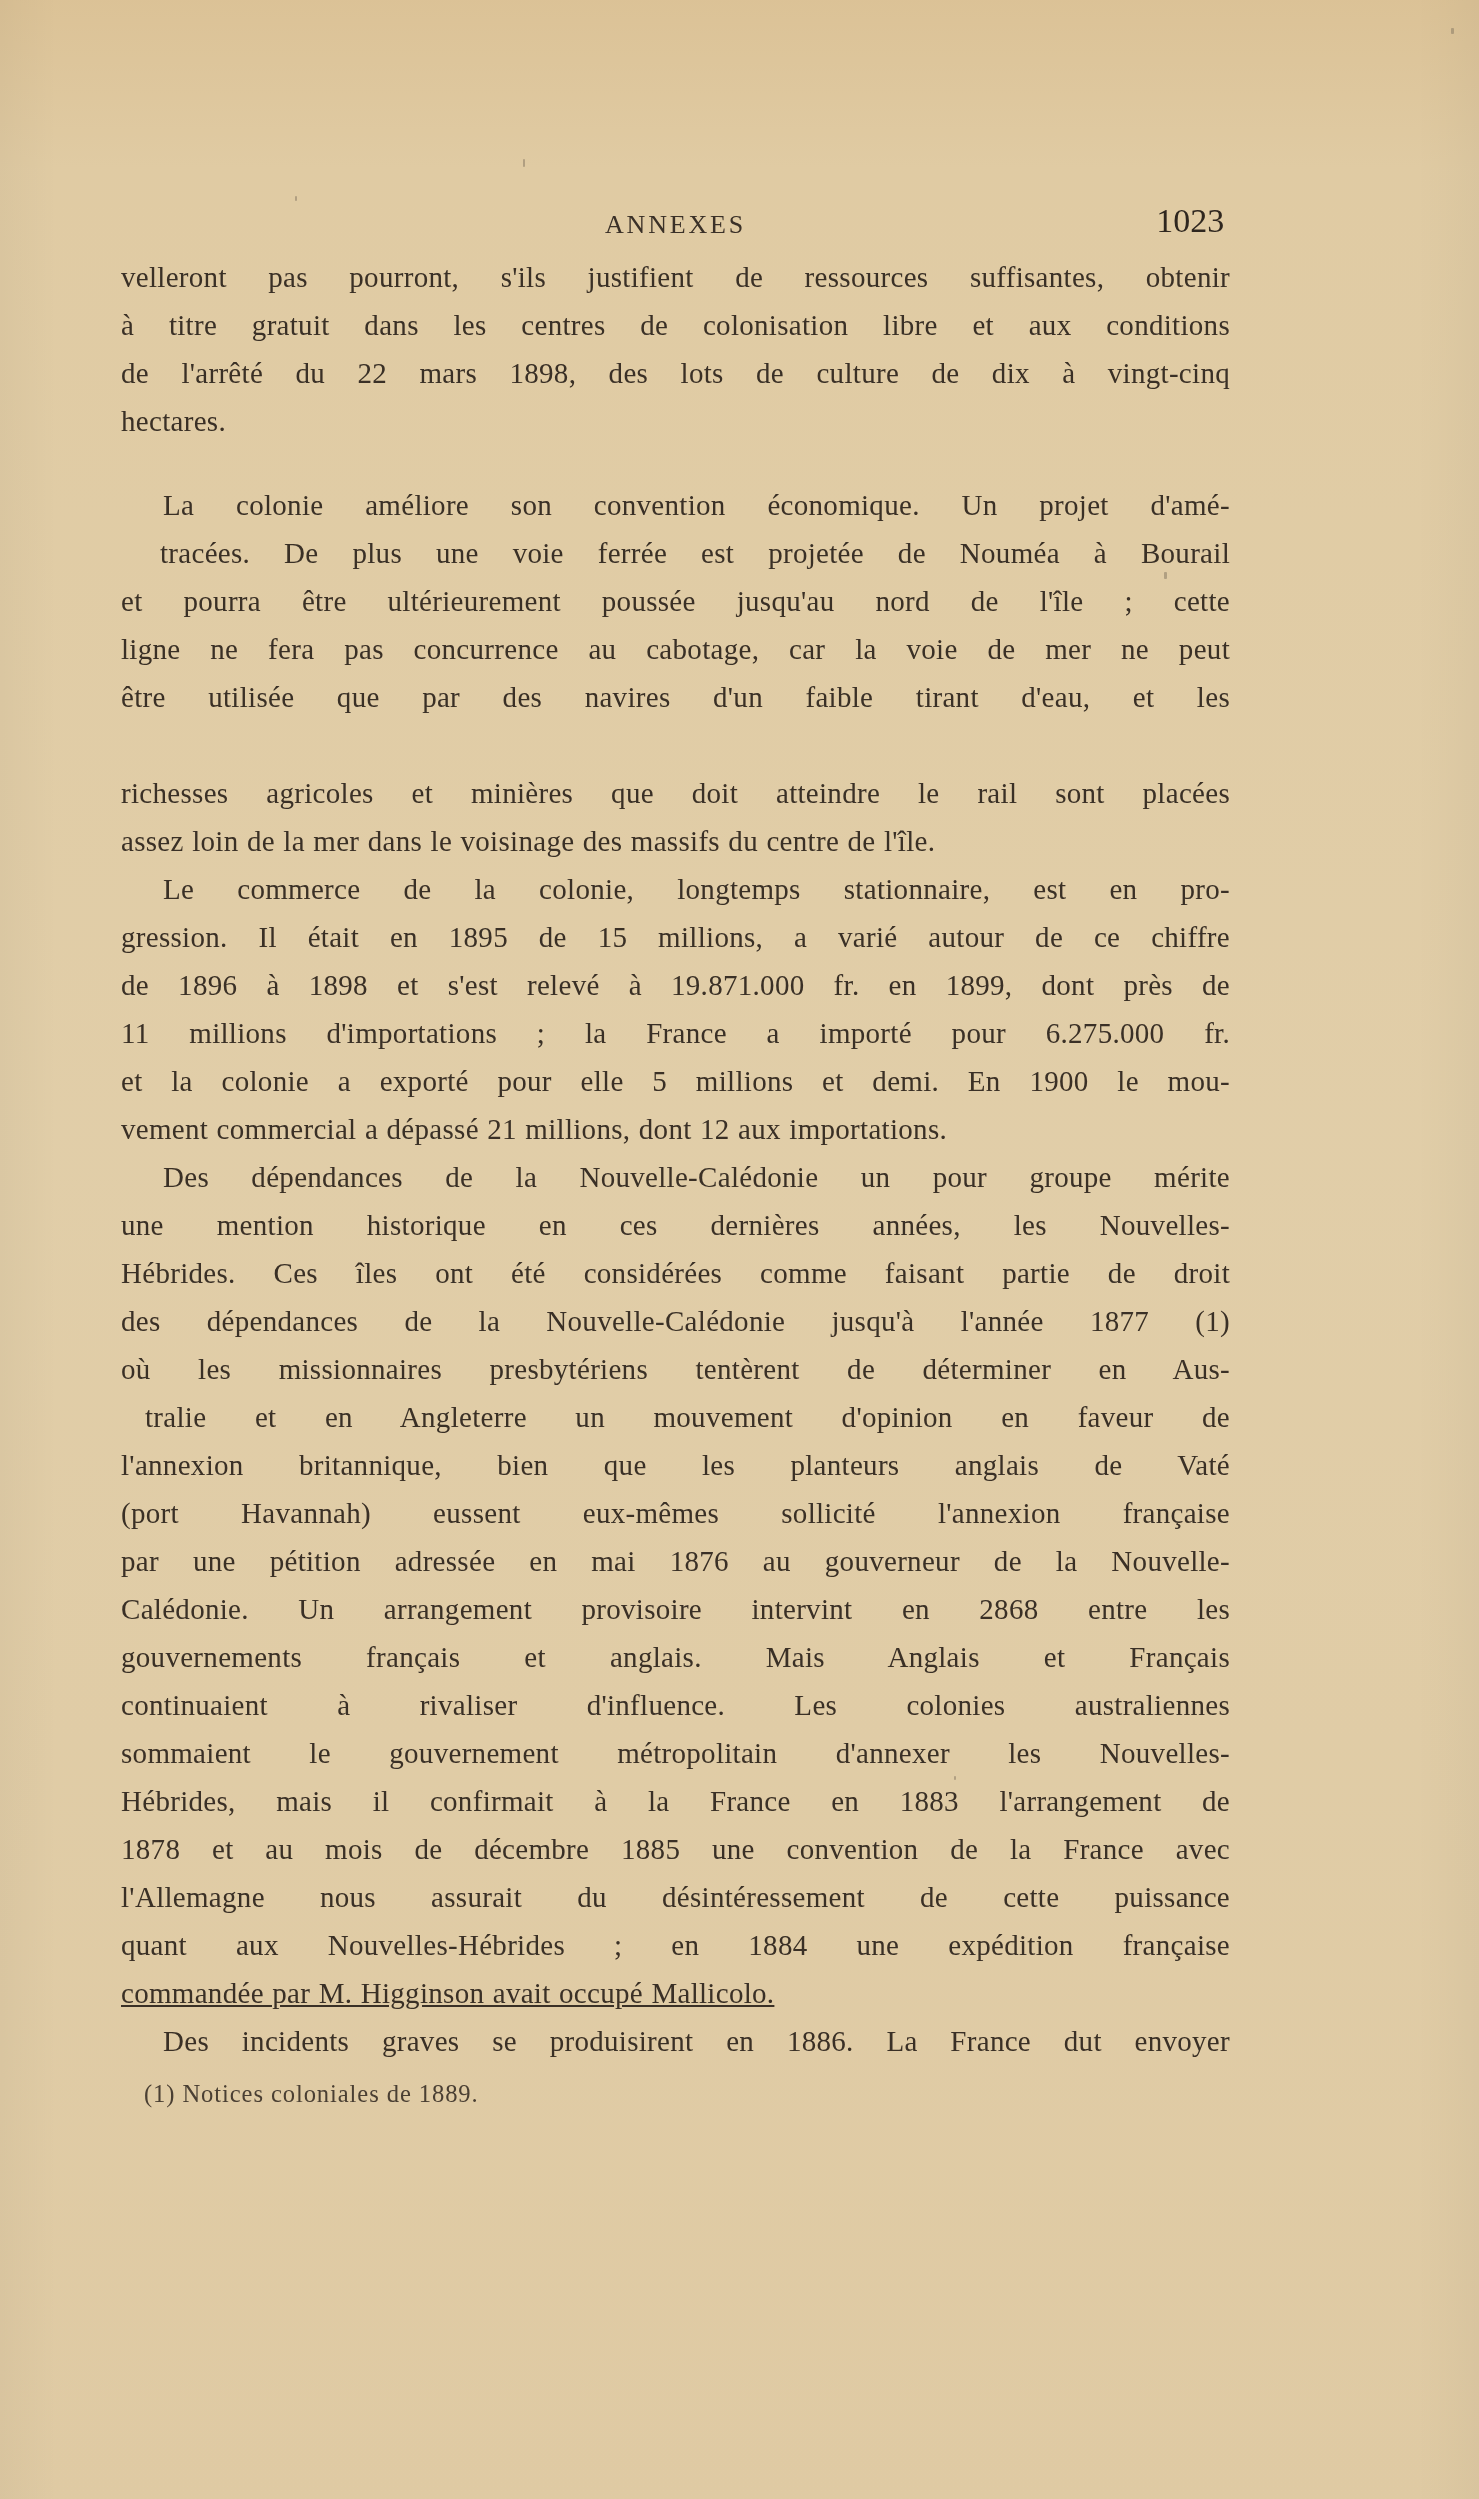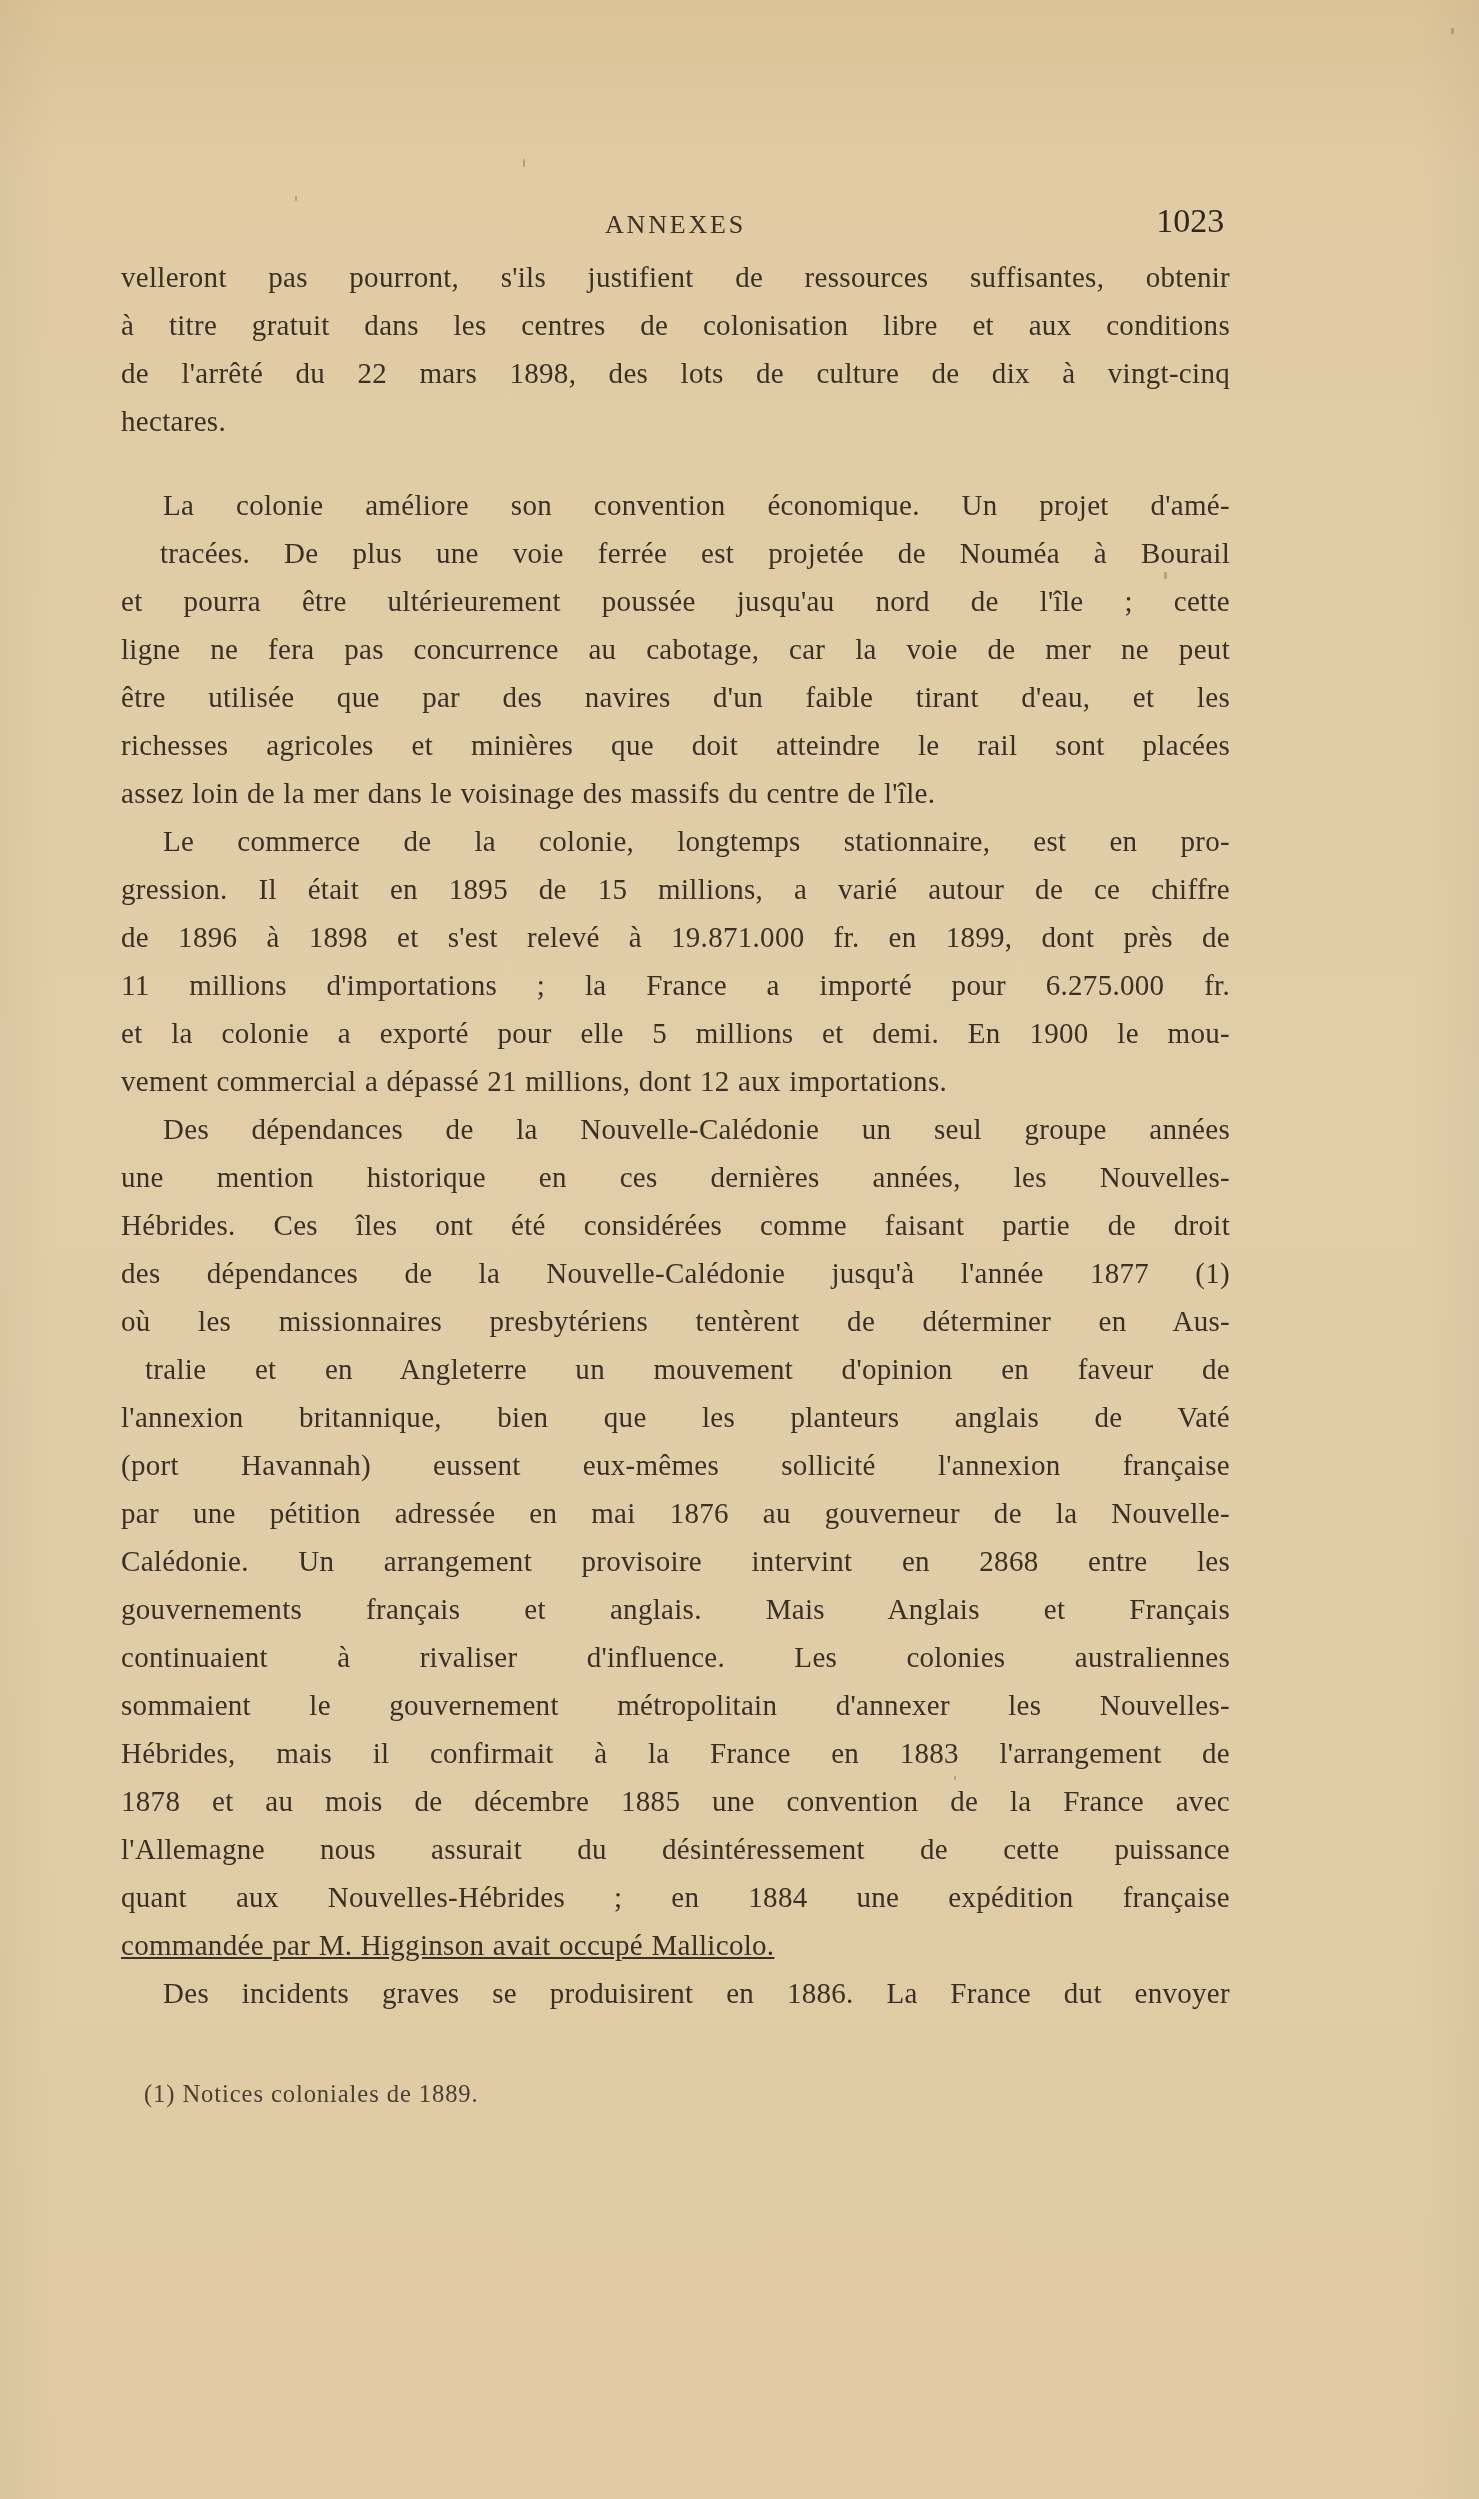--- a/index.html
+++ b/index.html
@@ -85,29 +85,29 @@
   <div class="body-text" id="body-text">
       <div style="white-space: normal; height: 48px; overflow: visible; text-align: justify; text-align-last: justify;">velleront pas pourront, s'ils justifient de ressources suffisantes, obtenir</div>
       <div style="white-space: normal; height: 48px; overflow: visible; text-align: justify; text-align-last: justify;">à titre gratuit dans les centres de colonisation libre et aux conditions</div>
       <div style="white-space: normal; height: 48px; overflow: visible; text-align: justify; text-align-last: justify;">de l'arrêté du 22 mars 1898, des lots de culture de dix à vingt-cinq</div>
       <div style="white-space: nowrap; height: 48px; overflow: visible;">hectares.</div>
       <div style="white-space: normal; height: 48px; overflow: visible; padding-left: 42px; margin-top: 36px; text-align: justify; text-align-last: justify;">La colonie améliore son convention économique. Un projet d'amé-</div>
       <div style="white-space: normal; height: 48px; overflow: visible; text-align: justify; text-align-last: justify; margin-left: 39px;">tracées. De plus une voie ferrée est projetée de Nouméa à Bourail</div>
       <div style="white-space: normal; height: 48px; overflow: visible; text-align: justify; text-align-last: justify;">et pourra être ultérieurement poussée jusqu'au nord de l'île ; cette</div>
       <div style="white-space: normal; height: 48px; overflow: visible; text-align: justify; text-align-last: justify;">ligne ne fera pas concurrence au cabotage, car la voie de mer ne peut</div>
       <div style="white-space: normal; height: 48px; overflow: visible; text-align: justify; text-align-last: justify;">être utilisée que par des navires d'un faible tirant d'eau, et les</div>
-      <div style="white-space: normal; height: 48px; overflow: visible; text-align: justify; text-align-last: justify;">richesses agricoles et minières que doit atteindre le rail sont placées</div>
+      <div style="white-space: normal; height: 48px; overflow: visible; text-align: justify; text-align-last: justify; margin-top: 48px;">richesses agricoles et minières que doit atteindre le rail sont placées</div>
       <div style="white-space: nowrap; height: 48px; overflow: visible;">assez loin de la mer dans le voisinage des massifs du centre de l'île.</div>
       <div style="white-space: normal; height: 48px; overflow: visible; padding-left: 42px; text-align: justify; text-align-last: justify;">Le commerce de la colonie, longtemps stationnaire, est en pro-</div>
       <div style="white-space: normal; height: 48px; overflow: visible; text-align: justify; text-align-last: justify;">gression. Il était en 1895 de 15 millions, a varié autour de ce chiffre</div>
       <div style="white-space: normal; height: 48px; overflow: visible; text-align: justify; text-align-last: justify;">de 1896 à 1898 et s'est relevé à 19.871.000 fr. en 1899, dont près de</div>
       <div style="white-space: normal; height: 48px; overflow: visible; text-align: justify; text-align-last: justify;">11 millions d'importations ; la France a importé pour 6.275.000 fr.</div>
       <div style="white-space: normal; height: 48px; overflow: visible; text-align: justify; text-align-last: justify;">et la colonie a exporté pour elle 5 millions et demi. En 1900 le mou-</div>
       <div style="white-space: nowrap; height: 48px; overflow: visible;">vement commercial a dépassé 21 millions, dont 12 aux importations.</div>
-      <div style="white-space: normal; height: 48px; overflow: visible; padding-left: 42px; text-align: justify; text-align-last: justify;">Des dépendances de la Nouvelle-Calédonie un seul groupe années</div>
+      <div style="white-space: normal; height: 48px; overflow: visible; padding-left: 42px; text-align: justify; text-align-last: justify;">Des dépendances de la Nouvelle-Calédonie un pour groupe mérite</div>
       <div style="white-space: normal; height: 48px; overflow: visible; text-align: justify; text-align-last: justify;">une mention historique en ces dernières années, les Nouvelles-</div>
       <div style="white-space: normal; height: 48px; overflow: visible; text-align: justify; text-align-last: justify;">Hébrides. Ces îles ont été considérées comme faisant partie de droit</div>
       <div style="white-space: normal; height: 48px; overflow: visible; text-align: justify; text-align-last: justify;">des dépendances de la Nouvelle-Calédonie jusqu'à l'année 1877 (1)</div>
       <div style="white-space: normal; height: 48px; overflow: visible; text-align: justify; text-align-last: justify;">où les missionnaires presbytériens tentèrent de déterminer en Aus-</div>
       <div style="white-space: normal; height: 48px; overflow: visible; text-align: justify; text-align-last: justify; margin-left: 24px;">tralie et en Angleterre un mouvement d'opinion en faveur de</div>
       <div style="white-space: normal; height: 48px; overflow: visible; text-align: justify; text-align-last: justify;">l'annexion britannique, bien que les planteurs anglais de Vaté</div>
       <div style="white-space: normal; height: 48px; overflow: visible; text-align: justify; text-align-last: justify;">(port Havannah) eussent eux-mêmes sollicité l'annexion française</div>
       <div style="white-space: normal; height: 48px; overflow: visible; text-align: justify; text-align-last: justify;">par une pétition adressée en mai 1876 au gouverneur de la Nouvelle-</div>
       <div style="white-space: normal; height: 48px; overflow: visible; text-align: justify; text-align-last: justify;">Calédonie. Un arrangement provisoire intervint en 2868 entre les</div>
       <div style="white-space: normal; height: 48px; overflow: visible; text-align: justify; text-align-last: justify;">gouvernements français et anglais. Mais Anglais et Français</div>

